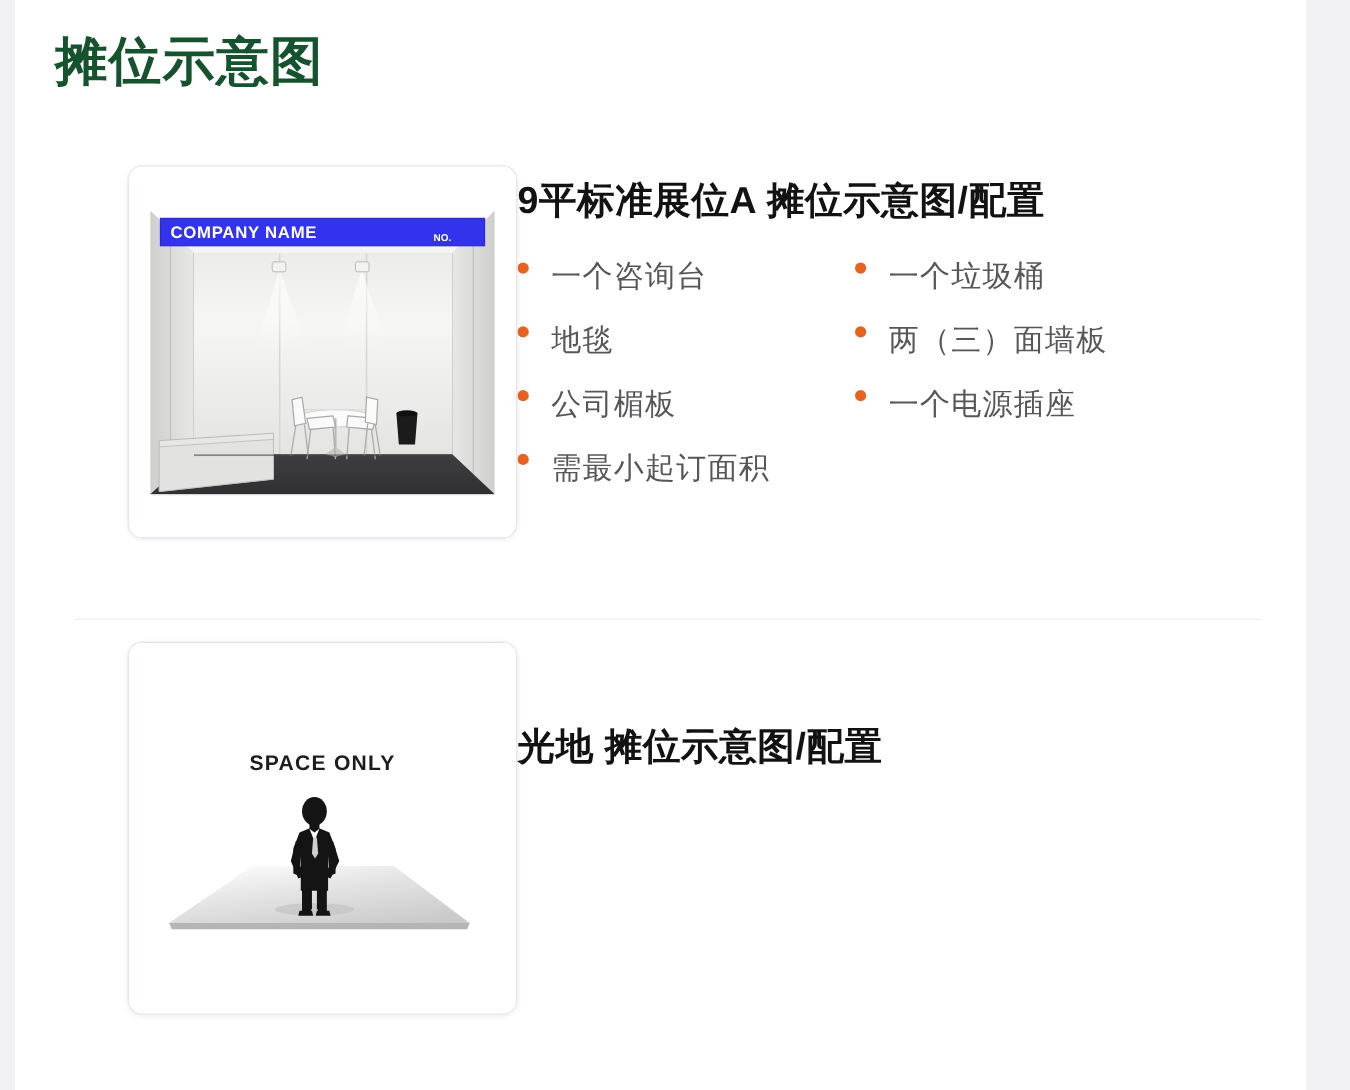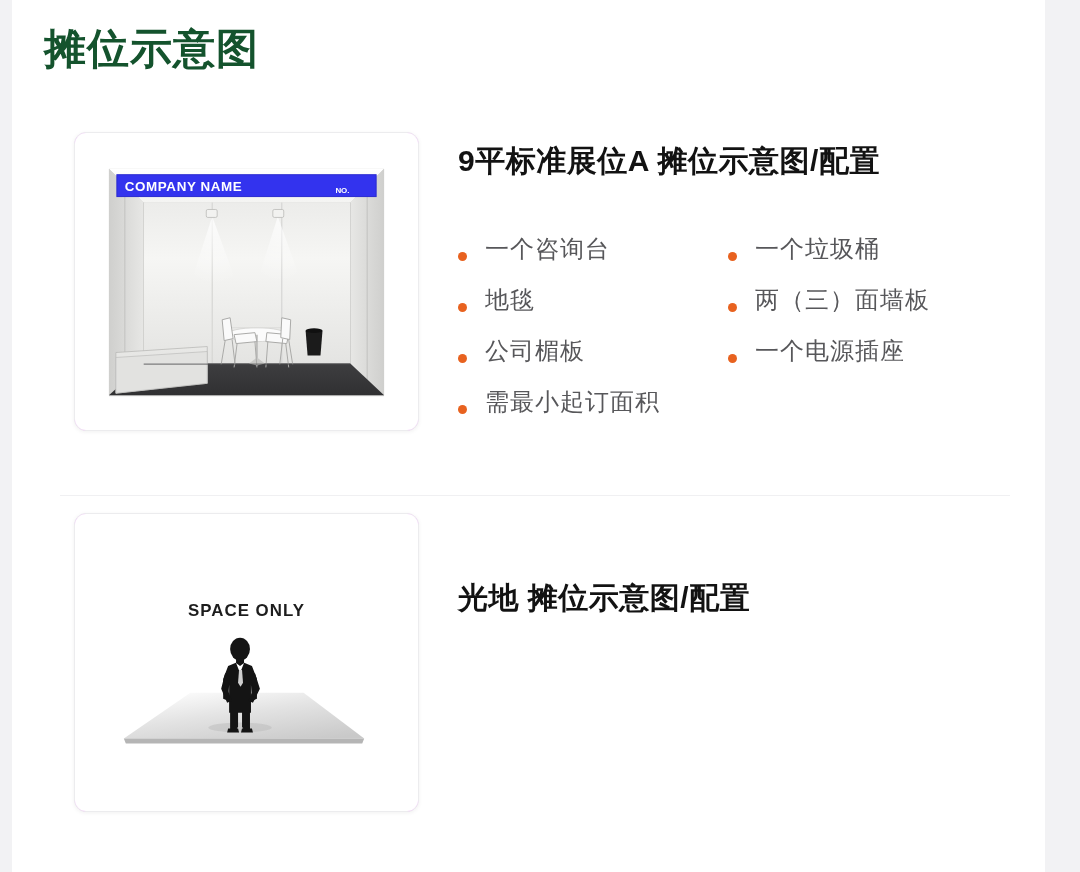--- a/index.html
+++ b/index.html
@@ -52,33 +52,32 @@
     position: absolute;
     left: 48px;
     top: 495px;
     width: 950px;
     height: 1px;
     background: #f0f0f2;
   }
 
   .thumb-card {
     position: relative;
-    margin-left: 62px;
-    width: 345px;
+    margin-left: 90px;
+    width: 312px;
     height: 299px;
     background: #f0abfc;
     border-radius: 12px;
     border: 1px solid #ececee;
     box-shadow: 0 1px 4px rgba(0,0,0,0.06);
     overflow: hidden;
     flex: none;
   }
 
   .info {
-    margin-left: 39px;
     padding-top: 10px;
     flex: 1;
   }
   .info-two { padding-top: 66px; }
 
   .section-heading {
     font-size: 30px;
     font-weight: bold;
     color: #121212;
     letter-spacing: 0.5px;
@@ -92,21 +91,21 @@
     flex-wrap: wrap;
     width: 580px;
   }
   .feat-col {
     width: 270px;
   }
   .feat-col-right { margin-left: 0; }
 
   .feature {
     display: flex;
-    align-items: flex-end;
+    align-items: flex-start;
     height: 51px;
   }
   .bullet {
     width: 9px;
     height: 9px;
     border-radius: 50%;
     background: #e8621f;
     flex: none;
     margin-right: 18px;
   }

